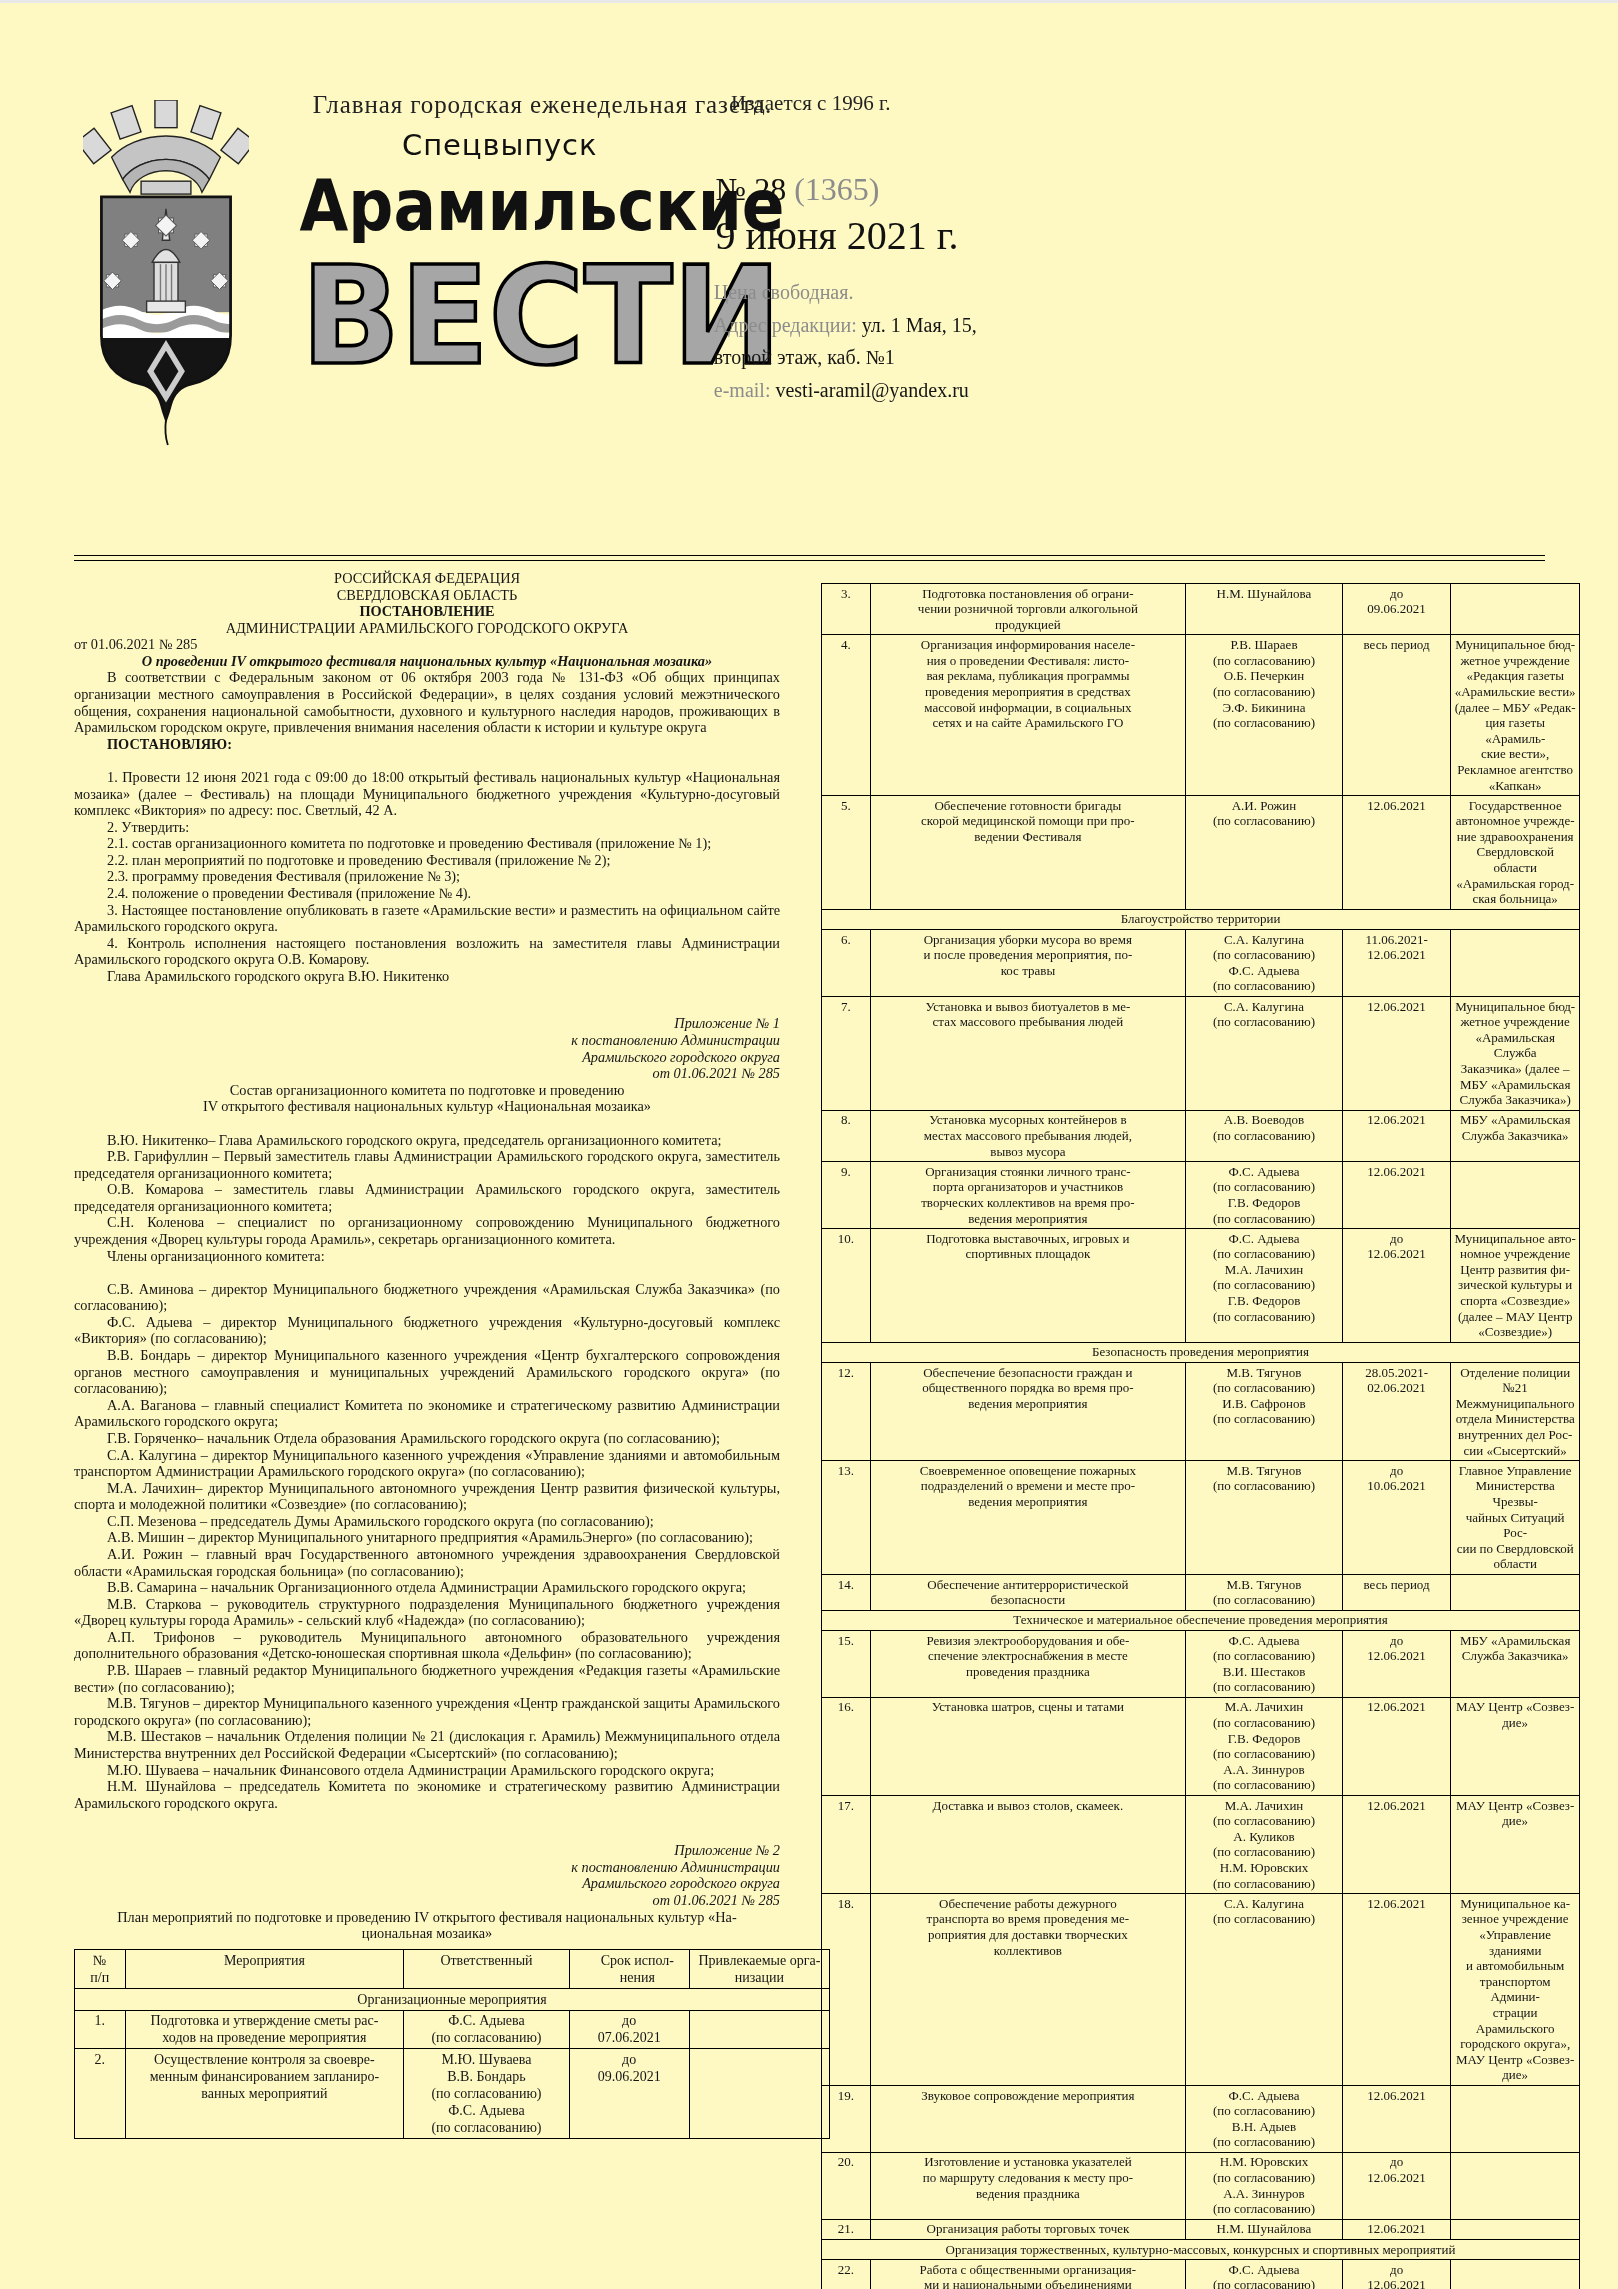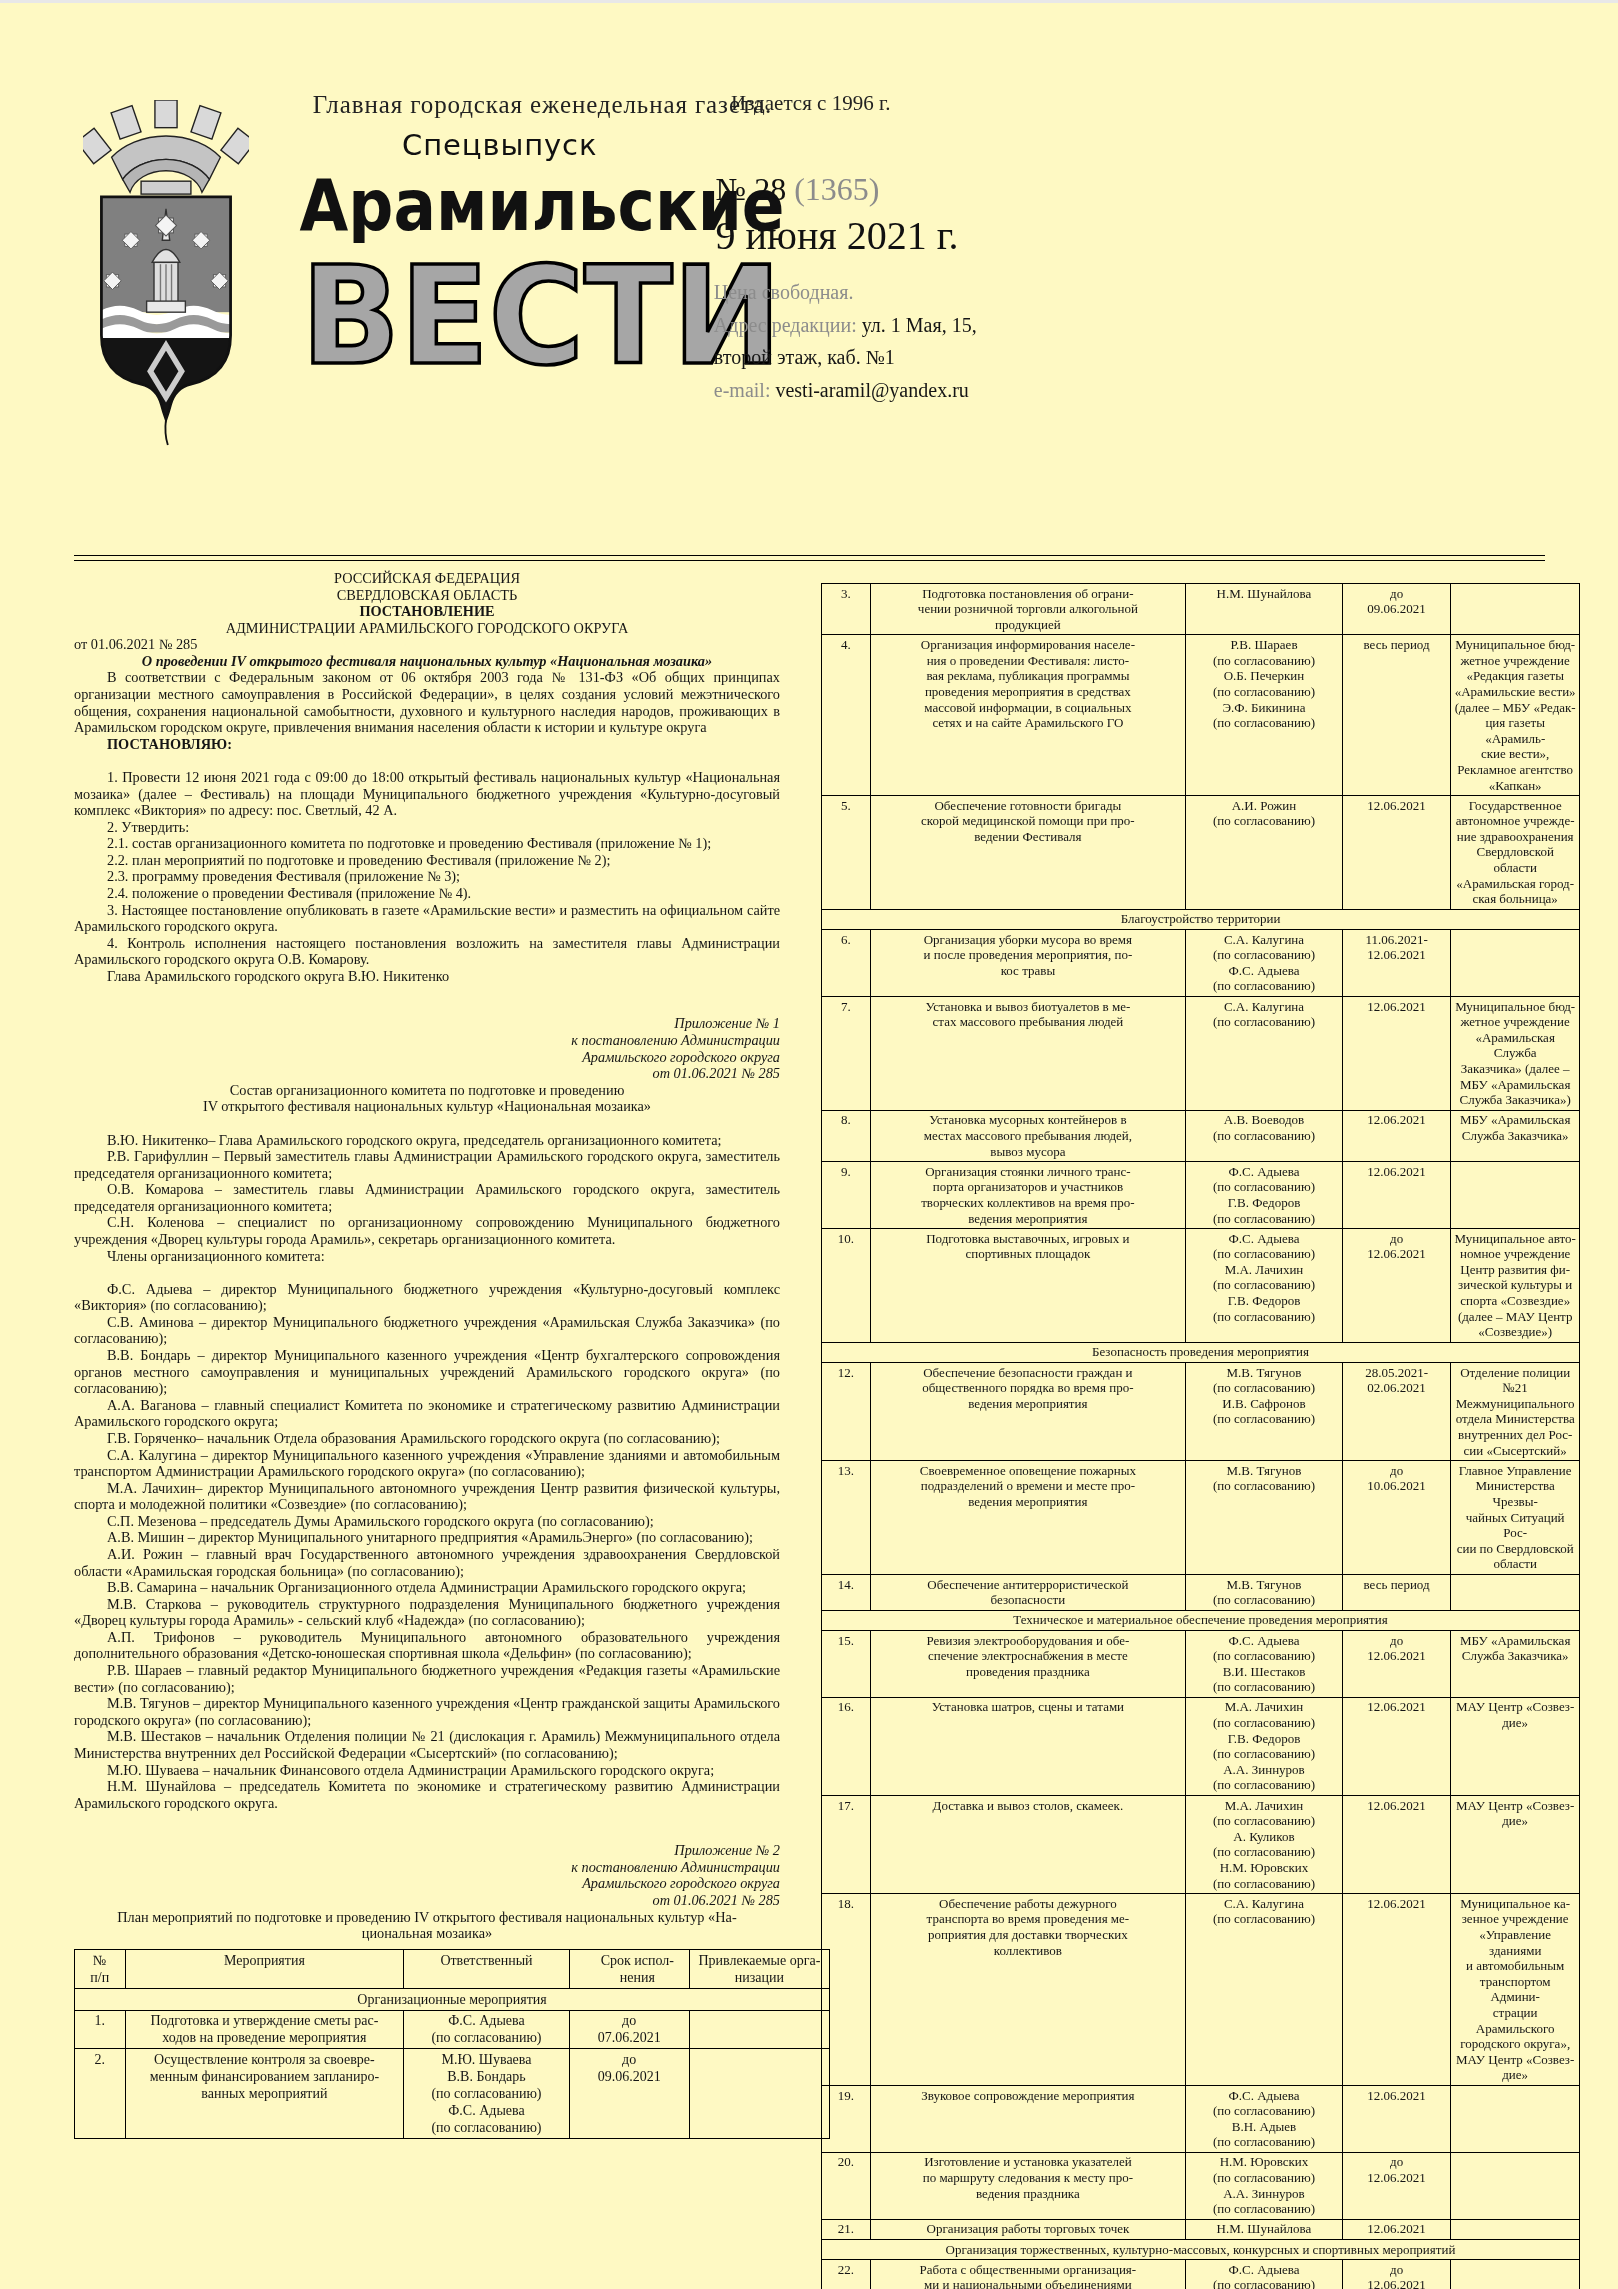--- a/index.html
+++ b/index.html
@@ -197,22 +197,22 @@
       <p class="center pre gap-s">Состав организационного комитета по подготовке и проведению
 IV открытого фестиваля национальных культур «Национальная мозаика»</p>
       <div class="gap-m">
           <p class="indent">В.Ю. Никитенко– Глава Арамильского городского округа, председатель организационного комитета;</p>
           <p class="indent">Р.В. Гарифуллин – Первый заместитель главы Администрации Арамильского городского округа, заместитель председателя организационного комитета;</p>
           <p class="indent">О.В. Комарова – заместитель главы Администрации Арамильского городского округа, заместитель председателя организационного комитета;</p>
           <p class="indent">С.Н. Коленова – специалист по организационному сопровождению Муниципального бюджетного учреждения «Дворец культуры города Арамиль», секретарь организационного комитета.</p>
         </div>
       <p class="indent gap-m">Члены организационного комитета:</p>
       <div class="gap-m">
+          <p class="indent">С.В. Аминова – директор Муниципального бюджетного учреждения «Арамильская Служба Заказчика» (по согласованию);</p>
           <p class="indent">Ф.С. Адыева – директор Муниципального бюджетного учреждения «Культурно-досуговый комплекс «Виктория» (по согласованию);</p>
-          <p class="indent">С.В. Аминова – директор Муниципального бюджетного учреждения «Арамильская Служба Заказчика» (по согласованию);</p>
           <p class="indent">В.В. Бондарь – директор Муниципального казенного учреждения «Центр бухгалтерского сопровождения органов местного самоуправления  и муниципальных учреждений Арамильского городского округа» (по согласованию);</p>
           <p class="indent">А.А. Ваганова – главный специалист Комитета по экономике  и стратегическому развитию Администрации Арамильского городского округа;</p>
           <p class="indent">Г.В. Горяченко– начальник Отдела образования Арамильского городского округа (по согласованию);</p>
           <p class="indent">С.А. Калугина – директор Муниципального казенного учреждения «Управление зданиями и автомобильным транспортом Администрации Арамильского городского округа» (по согласованию);</p>
           <p class="indent">М.А. Лачихин– директор Муниципального автономного учреждения Центр развития физической культуры, спорта и молодежной политики «Созвездие» (по согласованию);</p>
           <p class="indent">С.П. Мезенова – председатель Думы Арамильского городского округа (по согласованию);</p>
           <p class="indent">А.В. Мишин – директор Муниципального унитарного предприятия «АрамильЭнерго» (по согласованию);</p>
           <p class="indent">А.И. Рожин – главный врач Государственного автономного учреждения здравоохранения Свердловской области «Арамильская городская больница» (по согласованию);</p>
           <p class="indent">В.В. Самарина – начальник Организационного отдела Администрации Арамильского городского округа;</p>
           <p class="indent">М.В. Старкова – руководитель структурного подразделения Муниципального бюджетного учреждения «Дворец культуры города Арамиль» - сельский клуб «Надежда» (по согласованию);</p>

